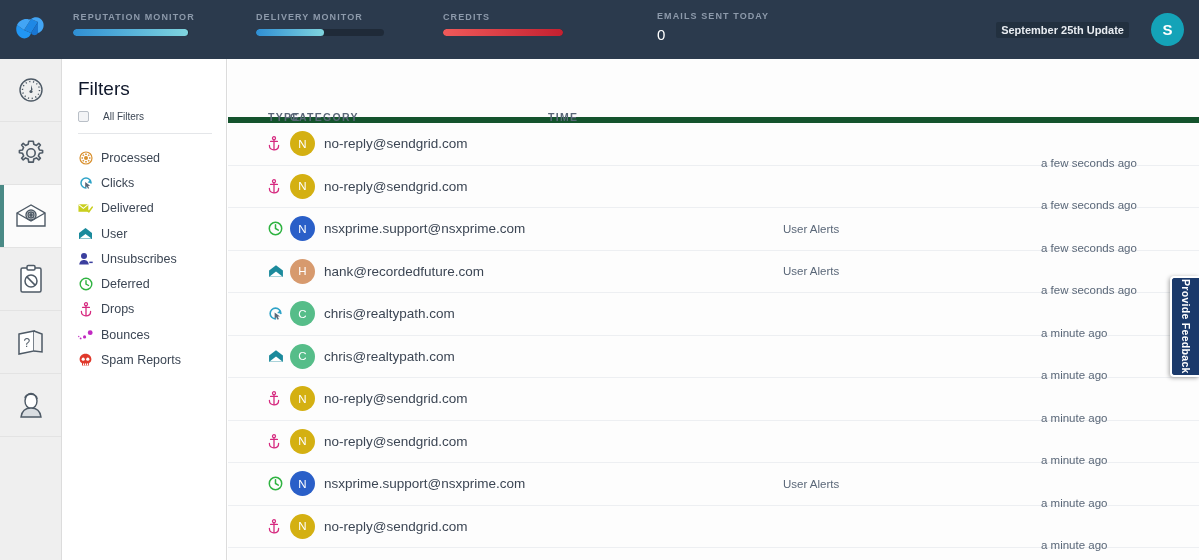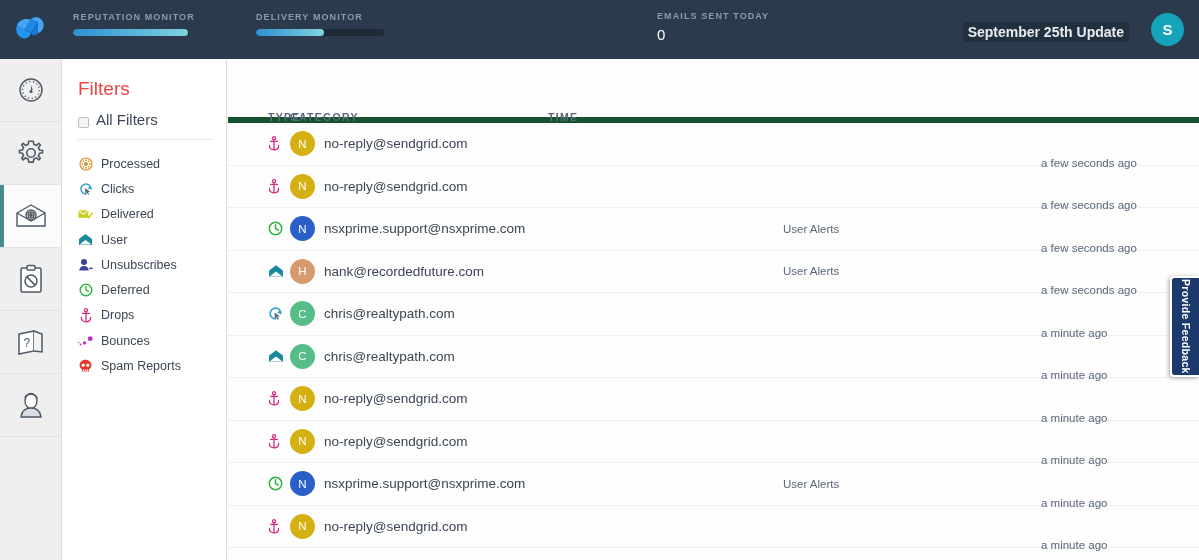--- a/index.html
+++ b/index.html
@@ -40,21 +40,21 @@
   .bar-pct.center { text-align: center; }
 
   .metric-rep { left: 73px; width: 116px; }
   .metric-del { left: 256px; width: 128px; }
   .metric-cre { left: 443px; width: 120px; }
   .metric-sent { left: 657px; top: 11px; }
   .sent-value { margin-top: 5px; font-size: 15px; color: #ffffff; }
 
   .update-badge {
     position: absolute; right: 70px; top: 22px;
-    font-size: 14px; font-weight: bold; color: #e8ecf1;
+    font-size: 11px; font-weight: bold; color: #e8ecf1;
     background: #22303f; padding: 2px 5px; border-radius: 2px;
     white-space: nowrap;
   }
   .avatar-top {
     position: absolute; right: 15px; top: 13px;
     width: 33px; height: 33px; border-radius: 50%;
     background: #14a3b8; color: #fff;
     display: flex; align-items: center; justify-content: center;
     font-size: 15px; font-weight: bold;
   }
@@ -78,24 +78,24 @@
   }
   .rail-item svg { display: block; }
 
   
   .filters {
     position: absolute; top: 59px; left: 62px;
     width: 165px; height: 501px;
     background: #ffffff; border-right: 1px solid #dcdcdc;
     padding: 19px 0 0 16px;
   }
-  .filters-title { font-size: 19px; color: #ef4444; font-weight: normal; margin-bottom: 11px; }
+  .filters-title { font-size: 19px; color: #0f172a; font-weight: normal; margin-bottom: 11px; }
   .allfilters-row {
-    display: flex; align-items: flex-end; gap: 7px;
-    font-size: 15px; color: #3c4654; cursor: pointer;
+    display: flex; align-items: flex-start; gap: 14px;
+    font-size: 10px; color: #3c4654; cursor: pointer;
   }
   .cbox {
     width: 11px; height: 11px; border: 1px solid #b9bfc7;
     background: #f3f4f6; border-radius: 2px; flex: 0 0 auto;
   }
   .filters-divider { margin: 11px 14px 11px 0; height: 1px; background: #e4e6e9; }
   .filter-item {
     display: flex; align-items: center; gap: 8px;
     height: 25.3px; font-size: 12.5px; color: #3c4654; cursor: pointer;
   }
@@ -186,20 +186,26 @@
     </div>
 
     <div class="metric metric-del">
       <div class="metric-label">DELIVERY MONITOR</div>
       <div class="bar-track">
         <div class="bar-fill bar-blue" id="del-fill" style="width: 53.14%;"></div>
       </div>
       <div class="bar-pct center">53.14%</div>
     </div>
 
+    <div class="metric metric-cre">
+      <div class="metric-label">CREDITS</div>
+      <div class="bar-track">
+        <div class="bar-fill bar-red" id="cre-fill" style="width: 100%;"></div>
+      </div>
+    </div>
 
     <div class="metric metric-sent">
       <div class="metric-label">EMAILS SENT TODAY</div>
       <div class="sent-value">0</div>
     </div>
 
     <div class="update-badge">September 25th Update</div>
     <div class="avatar-top">S</div>
   </div>
 

